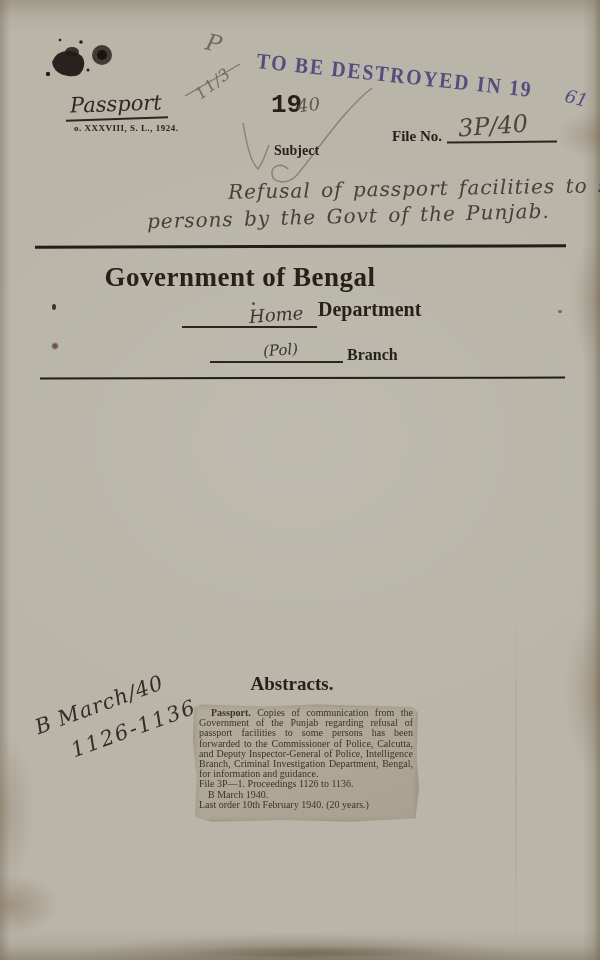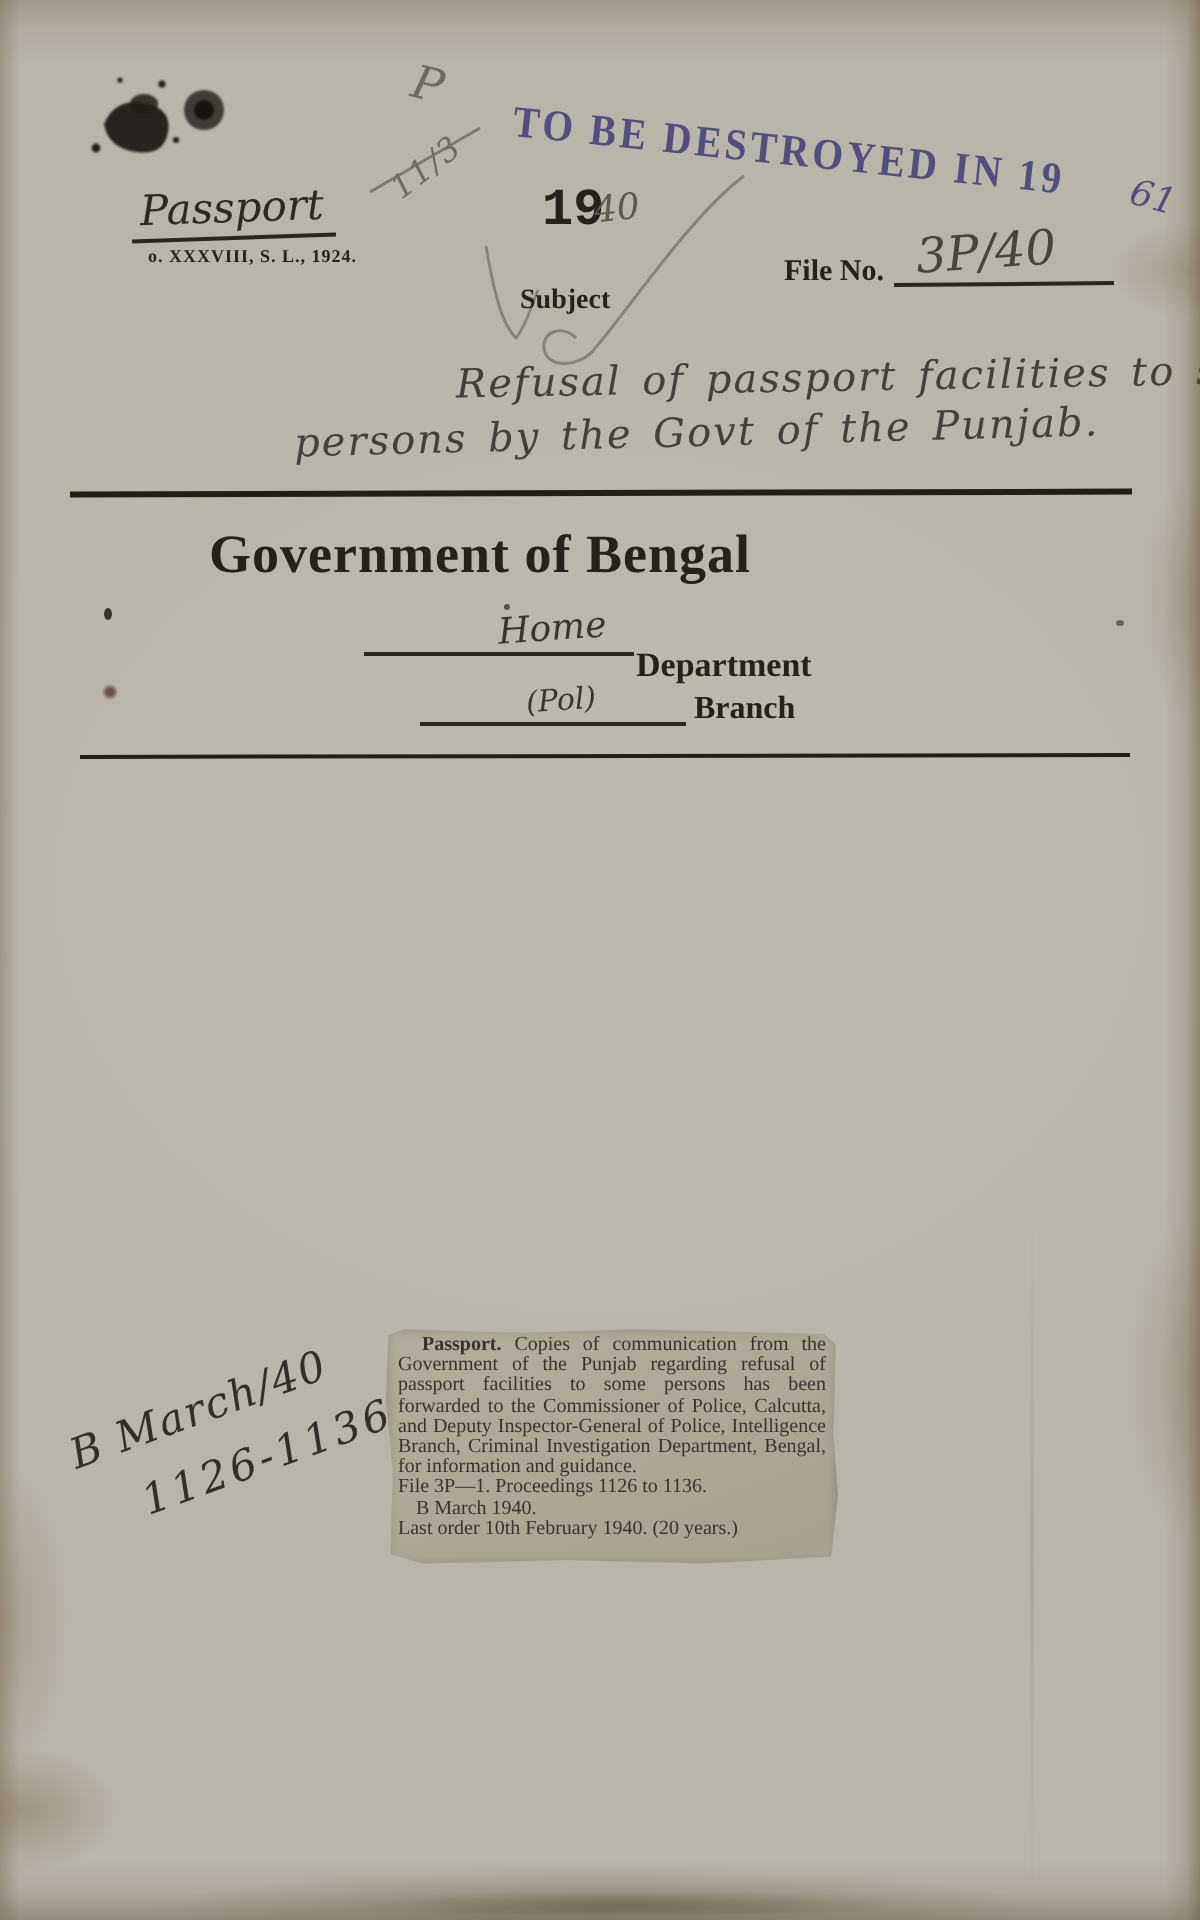--- a/index.html
+++ b/index.html
@@ -26,21 +26,21 @@
   .hand{font-family:"DejaVu Serif",serif;font-style:italic;color:#45413a;}
   .pencil{color:#6f6a5f;}
   .rule{background:#211d17;}
   .underline{background:#2b2720;height:1.5px;}
   .stamp-wrap{transform:rotate(6deg);transform-origin:left top;white-space:nowrap;color:#47437c;opacity:0.9;}
   .stamp-print{display:inline-block;transform:scaleX(0.9);transform-origin:left;
     font-weight:bold;font-size:22px;letter-spacing:2px;font-family:"Liberation Serif",serif;}
   .stamp-hand{display:inline-block;font-family:"DejaVu Serif",serif;font-style:italic;
     font-size:18px;transform:rotate(9deg) translateY(3px);margin-left:3px;}
   .slip{
-    left:193px;top:664px;width:226px;height:119px;box-sizing:border-box;
+    left:193px;top:704px;width:226px;height:119px;box-sizing:border-box;
     padding:4px 6px 2px 6px;
     background:linear-gradient(160deg,#b4ad9d 0%,#aea695 60%,#a9a190 100%);
     box-shadow:inset 0 0 7px rgba(96,84,62,0.45);
     clip-path:polygon(0.5% 3%,4% 0.5%,30% 2%,55% 0.5%,97% 2.5%,99.5% 7%,99% 45%,100% 70%,98.5% 96%,70% 99%,40% 97.5%,8% 99%,1% 95%,1.5% 60%,0% 30%);
     color:#39332a;font-size:10px;line-height:10.2px;
   }
   .slip p{margin:0;text-align:justify;text-indent:12px;}
   .slip .line{margin:0;}
   .speck{border-radius:50%;}
   .margin-note{left:30px;top:712px;transform:rotate(-20deg);transform-origin:left top;
@@ -78,37 +78,37 @@
     <path d="M372 88 C345 108 312 158 296 176 C288 184 273 184 272 174 C271 166 281 162 288 169" stroke="#77725f" stroke-width="1.5" fill="none" opacity="0.75"></path>
   </svg>
 
   <div class="abs stamp-wrap" style="left:258px;top:48px;">
     <span class="stamp-print">TO BE DESTROYED IN 19</span><span class="stamp-hand">61</span>
   </div>
 
   <div class="abs print bold" style="left:271px;top:90px;font-size:26px;font-family:Liberation Mono, monospace;">19</div>
   <div class="abs hand" style="left:297px;top:94px;font-size:18px;color:#5d584e;transform:rotate(-6deg);">40</div>
 
-  <div class="abs print bold" style="left:260px;top:143px;font-size:14px;">Subject</div>
+  <div class="abs print bold" style="left:274px;top:143px;font-size:14px;">Subject</div>
 
   <div class="abs print bold" style="left:392px;top:128px;font-size:15px;">File No.</div>
   <div class="abs underline" style="left:447px;top:141px;width:110px;transform:rotate(-0.5deg);"></div>
   <div class="abs hand" style="left:458px;top:112px;font-size:24px;transform:rotate(-4deg);color:#4a453b;">3P/40</div>
 
   <div class="abs hand" style="left:228px;top:176px;font-size:20px;letter-spacing:1px;word-spacing:3px;transform:rotate(-1deg);white-space:nowrap;">Refusal of passport facilities to some</div>
   <div class="abs hand" style="left:147px;top:204px;font-size:20px;letter-spacing:1px;word-spacing:3px;transform:rotate(-1.5deg);white-space:nowrap;">persons by the Govt of the Punjab.</div>
 
   <div class="abs rule" style="left:35px;top:245px;width:531px;height:2.5px;transform:rotate(-0.15deg);"></div>
   <div class="abs rule" style="left:40px;top:377px;width:525px;height:2px;transform:rotate(-0.1deg);"></div>
 
   <div class="abs print bold" style="left:0;top:262px;width:480px;text-align:center;font-size:27px;letter-spacing:0.5px;">Government of Bengal</div>
 
   <div class="abs hand" style="left:249px;top:304px;font-size:18px;transform:rotate(-4deg);color:#3a362e;">Home</div>
   <div class="abs underline" style="left:182px;top:326px;width:135px;"></div>
-  <div class="abs print bold" style="left:318px;top:323px;font-size:17px;">Department</div>
+  <div class="abs print bold" style="left:318px;top:298px;font-size:20px;">Department</div>
 
   <div class="abs hand" style="left:263px;top:341px;font-size:15px;transform:rotate(-4deg);color:#3a362e;">(Pol)</div>
   <div class="abs underline" style="left:210px;top:361px;width:133px;"></div>
   <div class="abs print bold" style="left:347px;top:346px;font-size:16px;">Branch</div>
 
   <div class="abs print bold" style="left:0;top:673px;width:584px;text-align:center;font-size:19px;">Abstracts.</div>
 
   <div class="abs slip">
     <p><span class="bold">Passport.</span><span> Copies of communication from the Government of the Punjab regarding refusal of passport facilities to some persons has been forwarded to the Commissioner of Police, Calcutta, and Deputy Inspector-General of Police, Intelligence Branch, Criminal Investigation Department, Bengal, for information and guidance.</span></p>
     <div class="line">File 3P—1.  Proceedings 1126 to 1136.</div>

